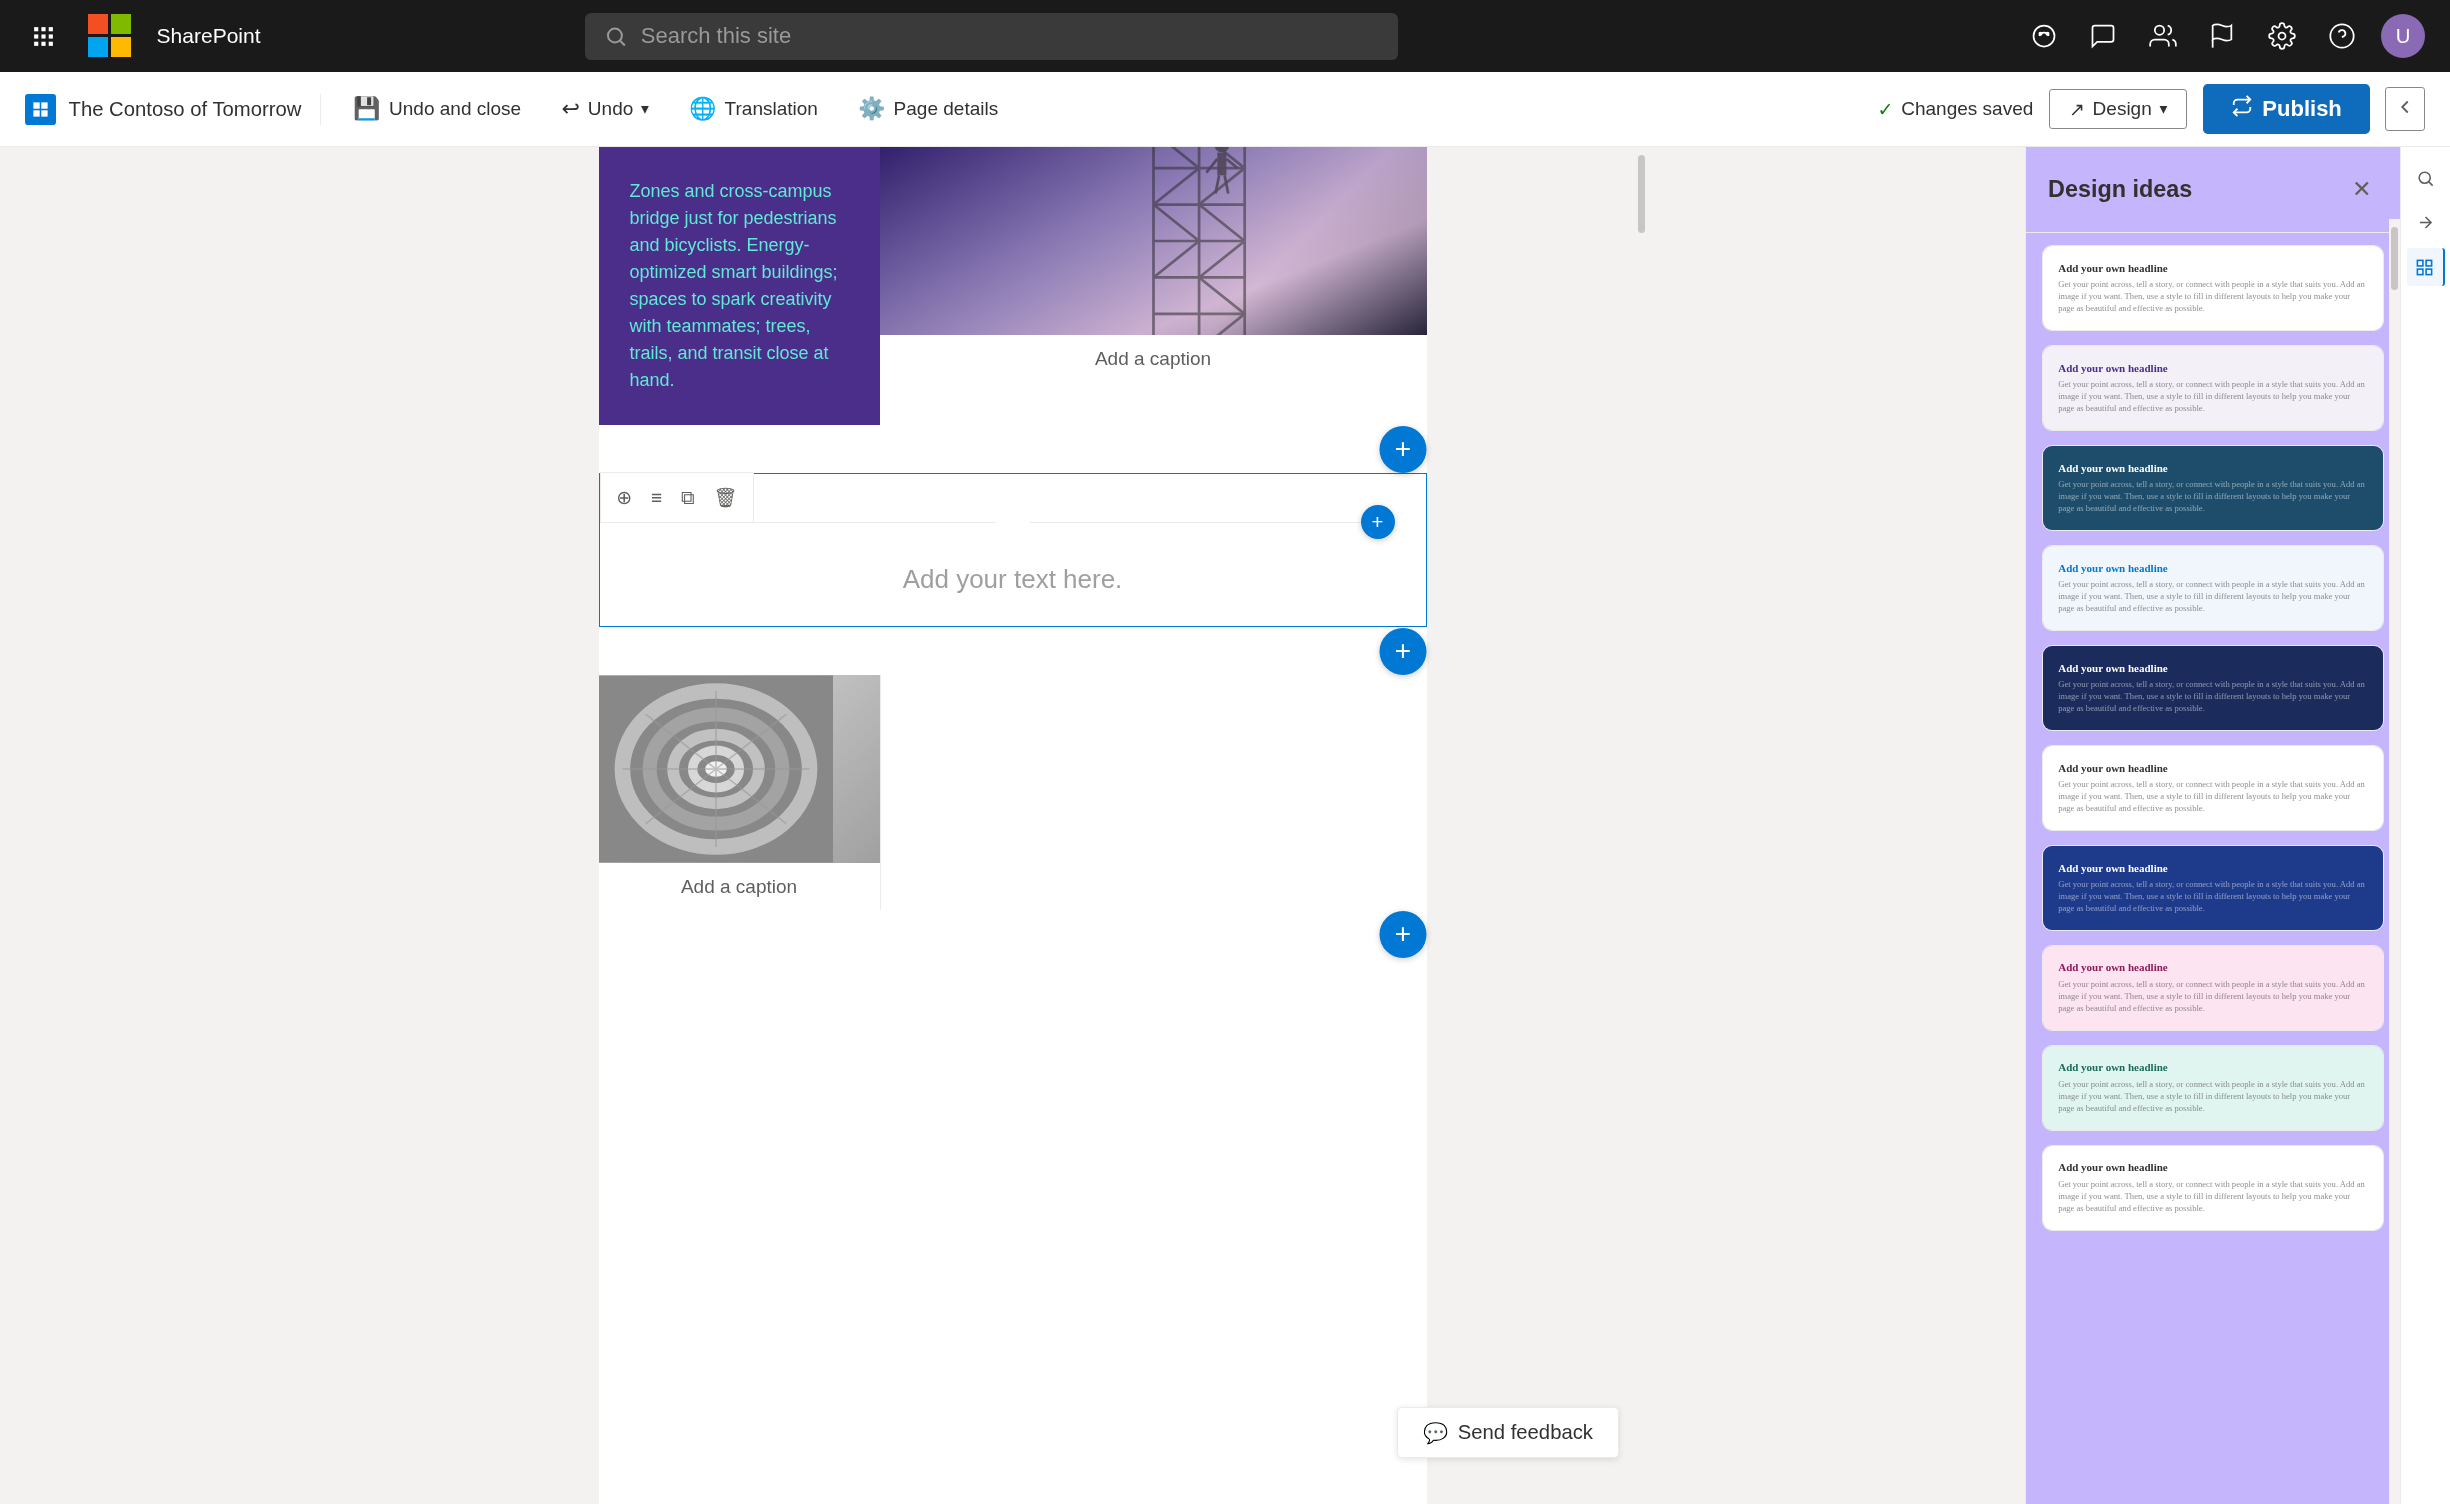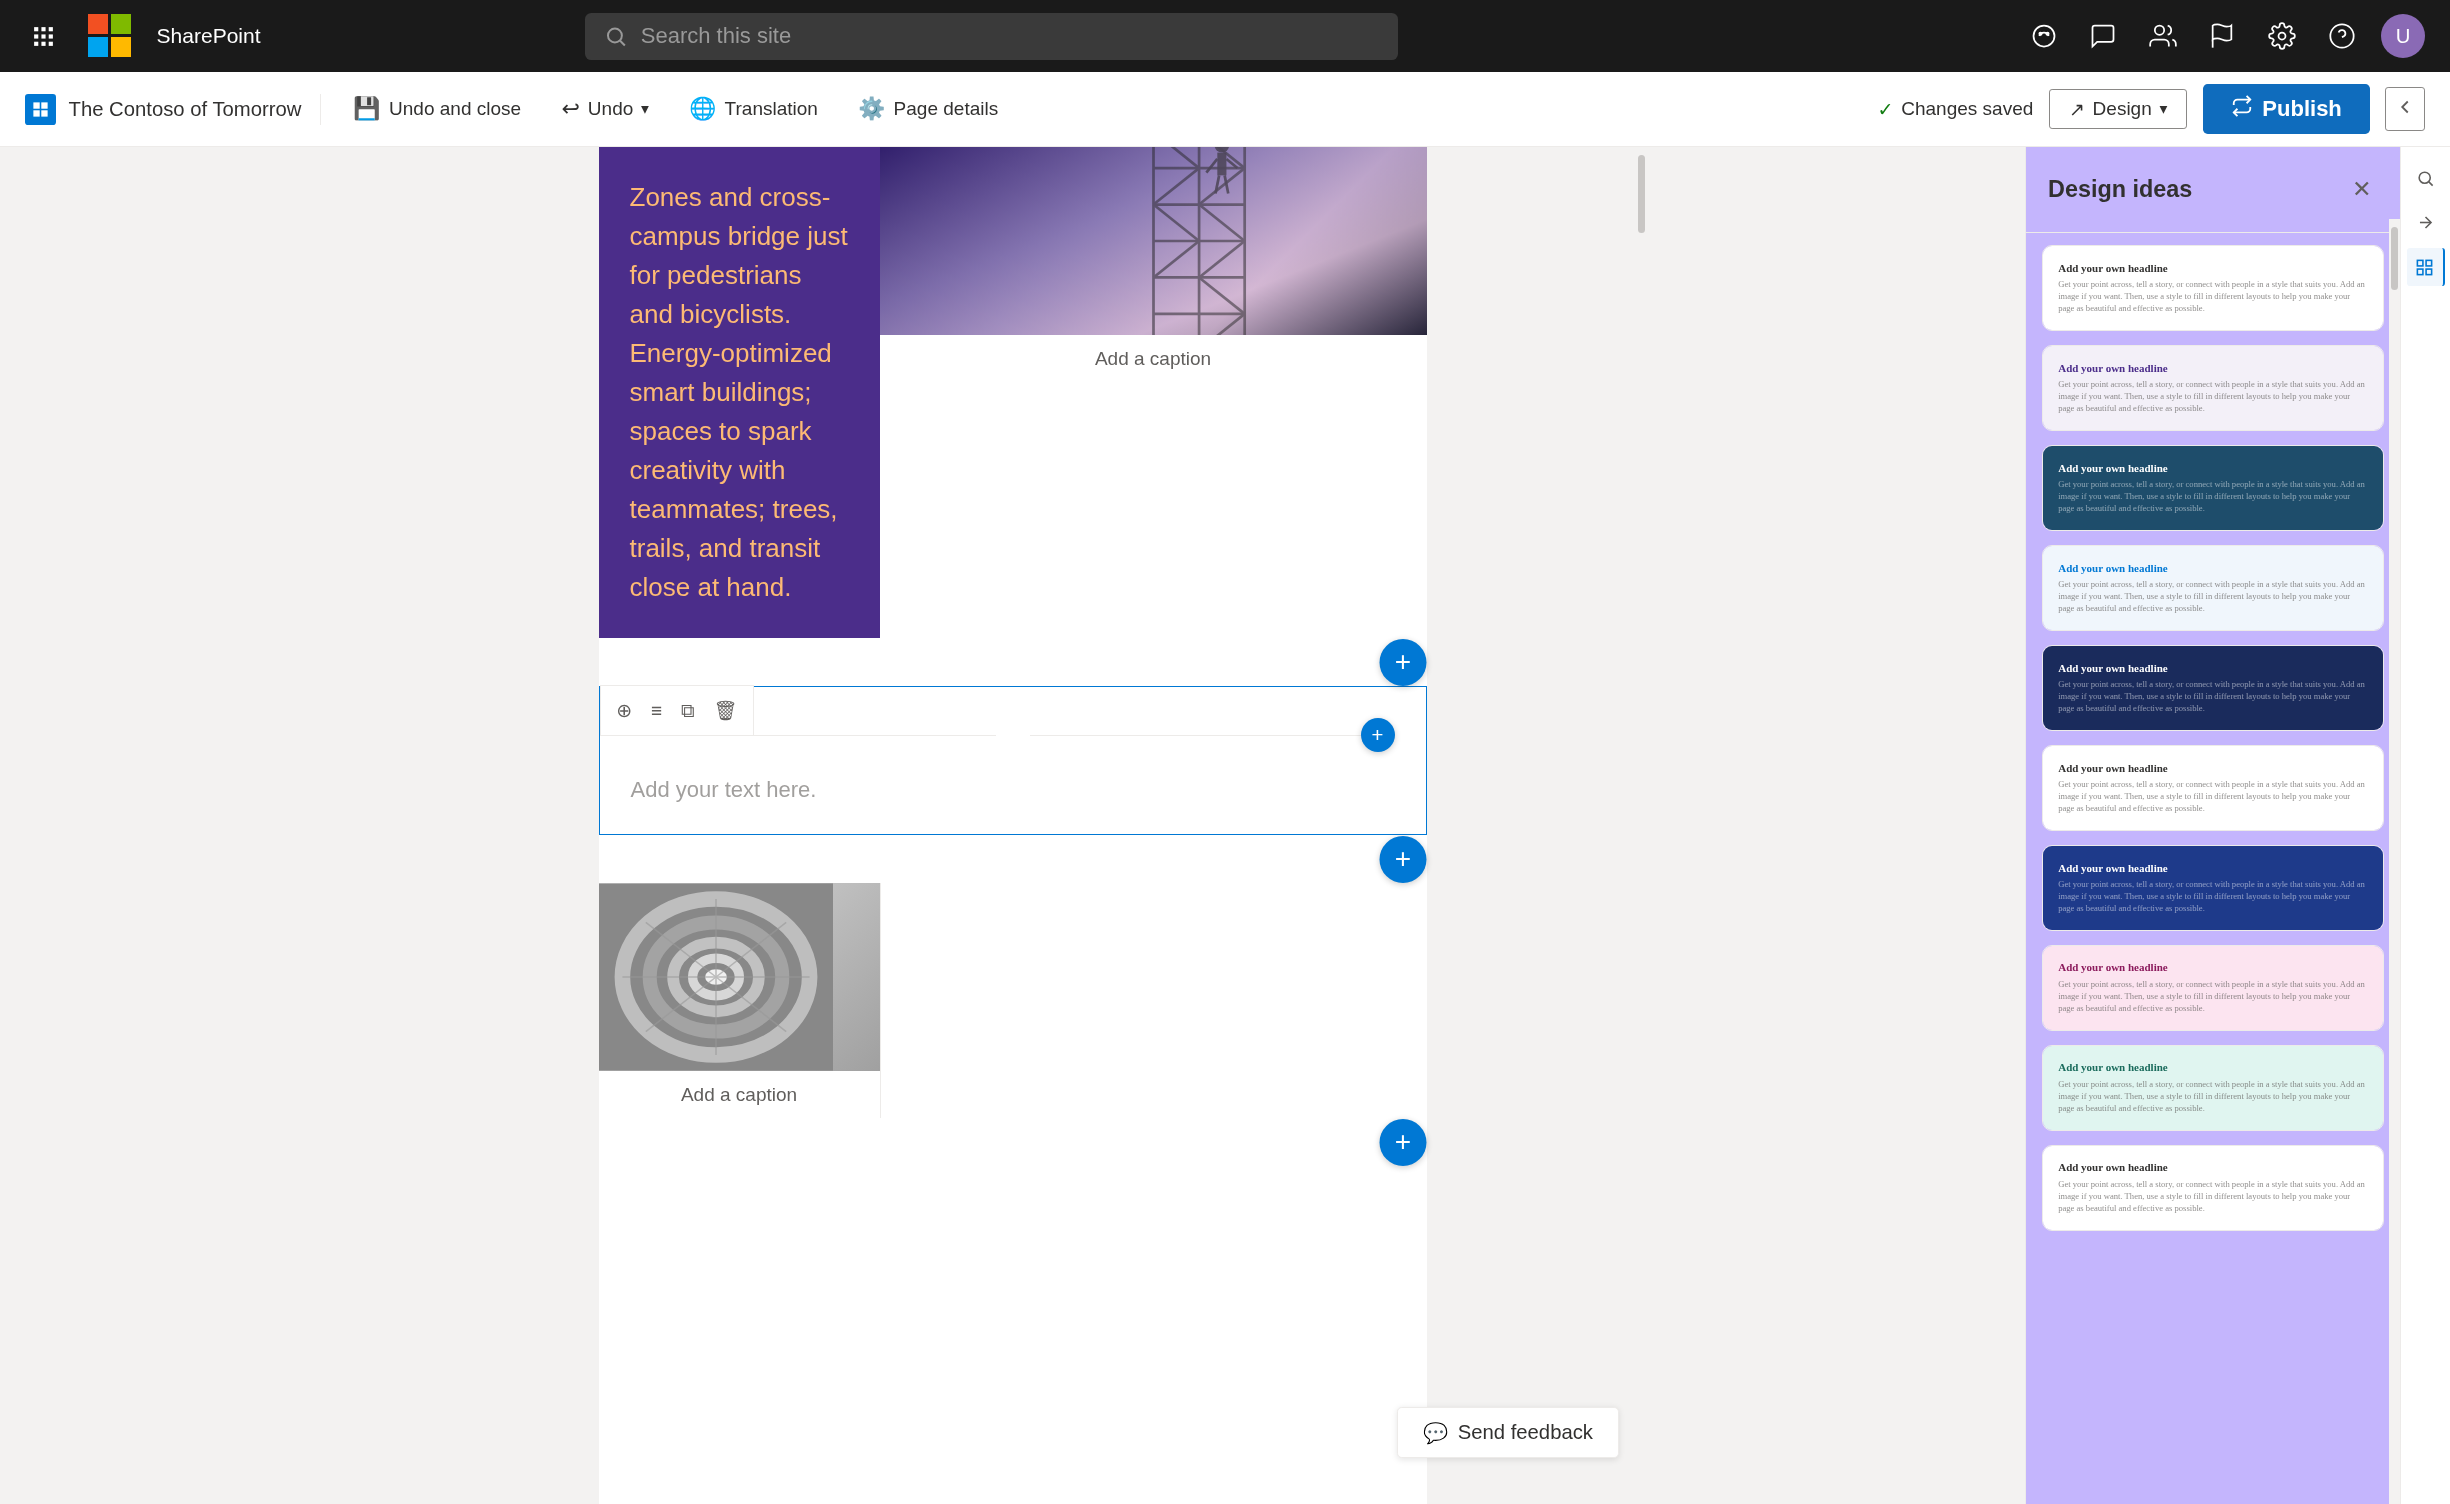--- a/index.html
+++ b/index.html
@@ -182,22 +182,22 @@
 
     
     .hero-section {
       display: flex;
       position: relative;
     }
     .hero-text {
       width: 281px;
       background: #4b2d8a;
       padding: 31px 31px;
-      color: #fdba74;
-      font-size: 26px;
+      color: #5eead4;
+      font-size: 18px;
       line-height: 1.5;
     }
     .hero-image-container {
       flex: 1;
       position: relative;
     }
     .hero-image {
       width: 100%;
       height: 188px;
       background: linear-gradient(135deg, #2d1b69 0%, #8a7ab5 40%, #d4b8d4 70%, #1a1a2e 100%);
@@ -234,22 +234,23 @@
       padding: 6.3px;
       background: none;
       border: none;
       cursor: pointer;
       font-size: 19px;
       color: #605e5c;
       border-radius: 3.1px;
     }
     .text-placeholder {
       color: #a19f9d;
-      font-size: 22px;
+      font-size: 26px;
       padding-top: 47px;
+      text-align: center;
     }
 
     
     .add-section-btn {
       position: absolute;
       left: 50%;
       transform: translateX(-50%);
       width: 47px;
       height: 47px;
       background: #0078d4;

